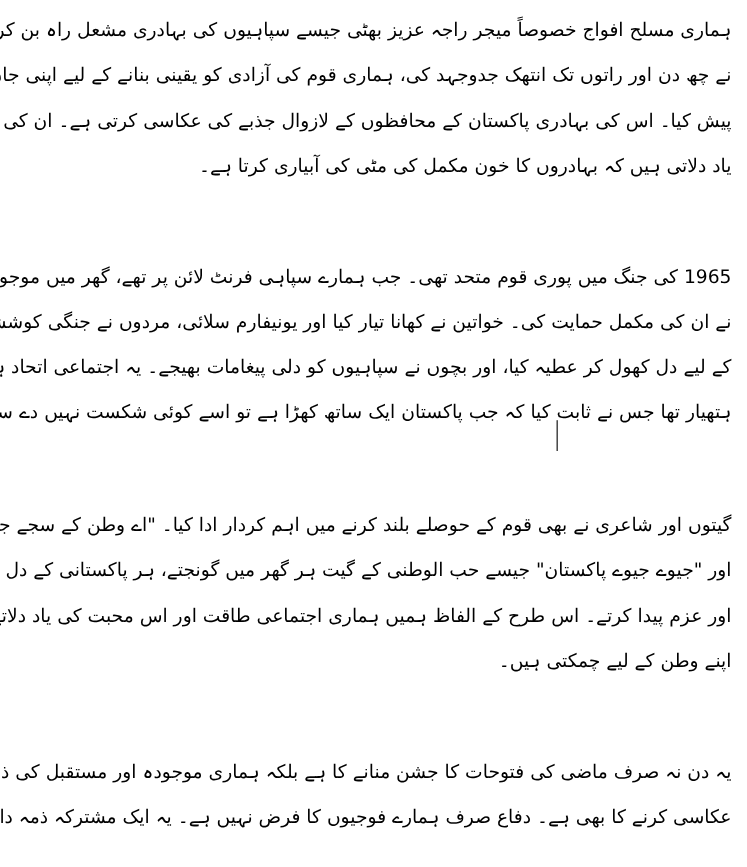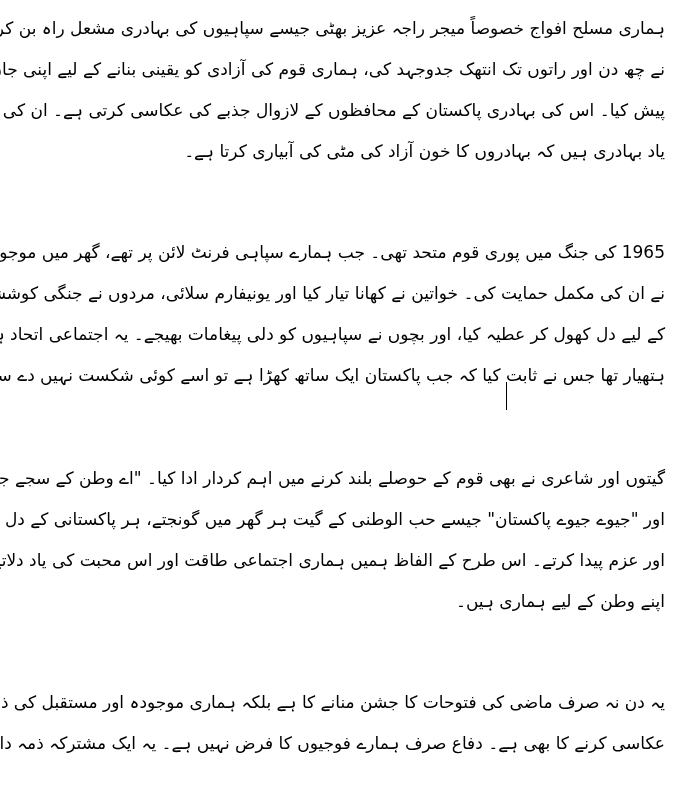--- a/index.html
+++ b/index.html
@@ -57,35 +57,35 @@
   </style>
 </head>
 <body>
 
 <div class="page">
 
   <div class="paragraph p1">
     <span class="line">ہماری مسلح افواج خصوصاً میجر راجہ عزیز بھٹی جیسے سپاہیوں کی بہادری مشعل راہ بن کر چمکتی ہے۔ انہوں</span>
     <span class="line">نے چھ دن اور راتوں تک انتھک جدوجہد کی، ہماری قوم کی آزادی کو یقینی بنانے کے لیے اپنی جان کا نذرانہ</span>
     <span class="line">پیش کیا۔ اس کی بہادری پاکستان کے محافظوں کے لازوال جذبے کی عکاسی کرتی ہے۔ ان کی قربانیاں ہمیں</span>
-    <span class="line last">یاد بہادری ہیں کہ بہادروں کا خون آزاد کی مٹی کی آبیاری کرتا ہے۔</span>
+    <span class="line last">یاد دلاتی ہیں کہ بہادروں کا خون مکمل کی مٹی کی آبیاری کرتا ہے۔</span>
   </div>
 
   <div class="paragraph p2">
     <span class="line">1965 کی جنگ میں پوری قوم متحد تھی۔ جب ہمارے سپاہی فرنٹ لائن پر تھے، گھر میں موجود شہریوں</span>
     <span class="line">نے ان کی مکمل حمایت کی۔ خواتین نے کھانا تیار کیا اور یونیفارم سلائی، مردوں نے جنگی کوششوں میں مدد</span>
     <span class="line">کے لیے دل کھول کر عطیہ کیا، اور بچوں نے سپاہیوں کو دلی پیغامات بھیجے۔ یہ اجتماعی اتحاد ہمارا سب سے بڑا</span>
     <span class="line last">ہتھیار تھا جس نے ثابت کیا کہ جب پاکستان ایک ساتھ کھڑا ہے تو اسے کوئی شکست نہیں دے سکتا۔</span>
   </div>
 
   <div class="paragraph p3">
     <span class="line">گیتوں اور شاعری نے بھی قوم کے حوصلے بلند کرنے میں اہم کردار ادا کیا۔ "اے وطن کے سجے جوانوں"</span>
     <span class="line">اور "جیوے جیوے پاکستان" جیسے حب الوطنی کے گیت ہر گھر میں گونجتے، ہر پاکستانی کے دل میں ہمت</span>
     <span class="line">اور عزم پیدا کرتے۔ اس طرح کے الفاظ ہمیں ہماری اجتماعی طاقت اور اس محبت کی یاد دلاتے ہیں جو ہم</span>
-    <span class="line last">اپنے وطن کے لیے ہماری ہیں۔</span>
+    <span class="line last">اپنے وطن کے لیے چمکتی ہیں۔</span>
   </div>
 
   <div class="paragraph p4">
     <span class="line">یہ دن نہ صرف ماضی کی فتوحات کا جشن منانے کا ہے بلکہ ہماری موجودہ اور مستقبل کی ذمہ داریوں کی</span>
     <span class="line last">عکاسی کرنے کا بھی ہے۔ دفاع صرف ہمارے فوجیوں کا فرض نہیں ہے۔ یہ ایک مشترکہ ذمہ داری ہے.</span>
   </div>
 
   <div class="cursor"></div>
 
 </div>

